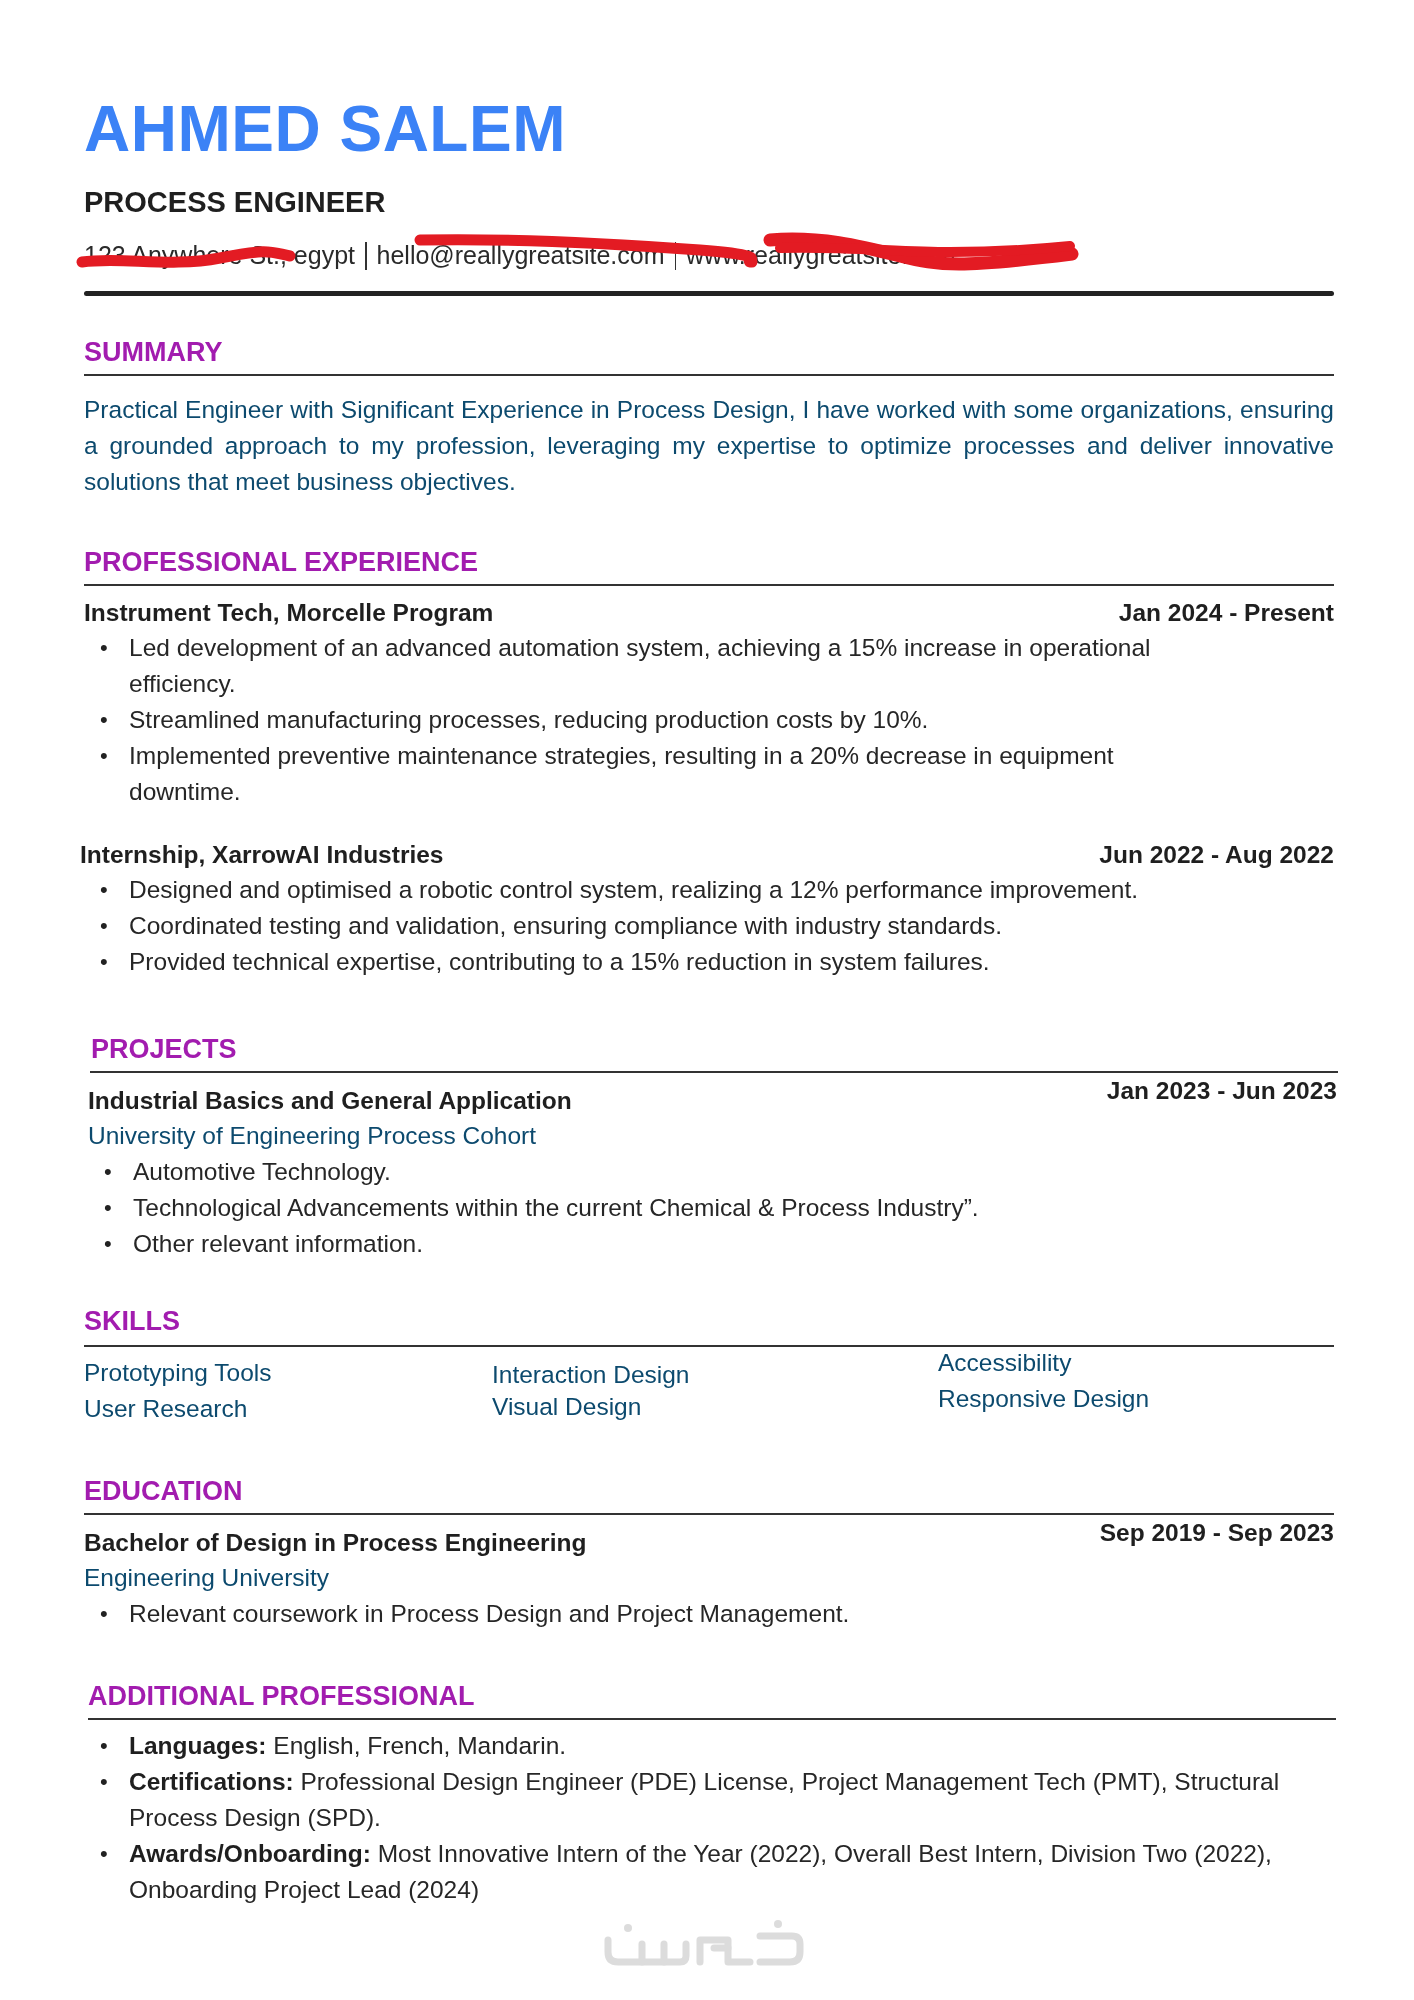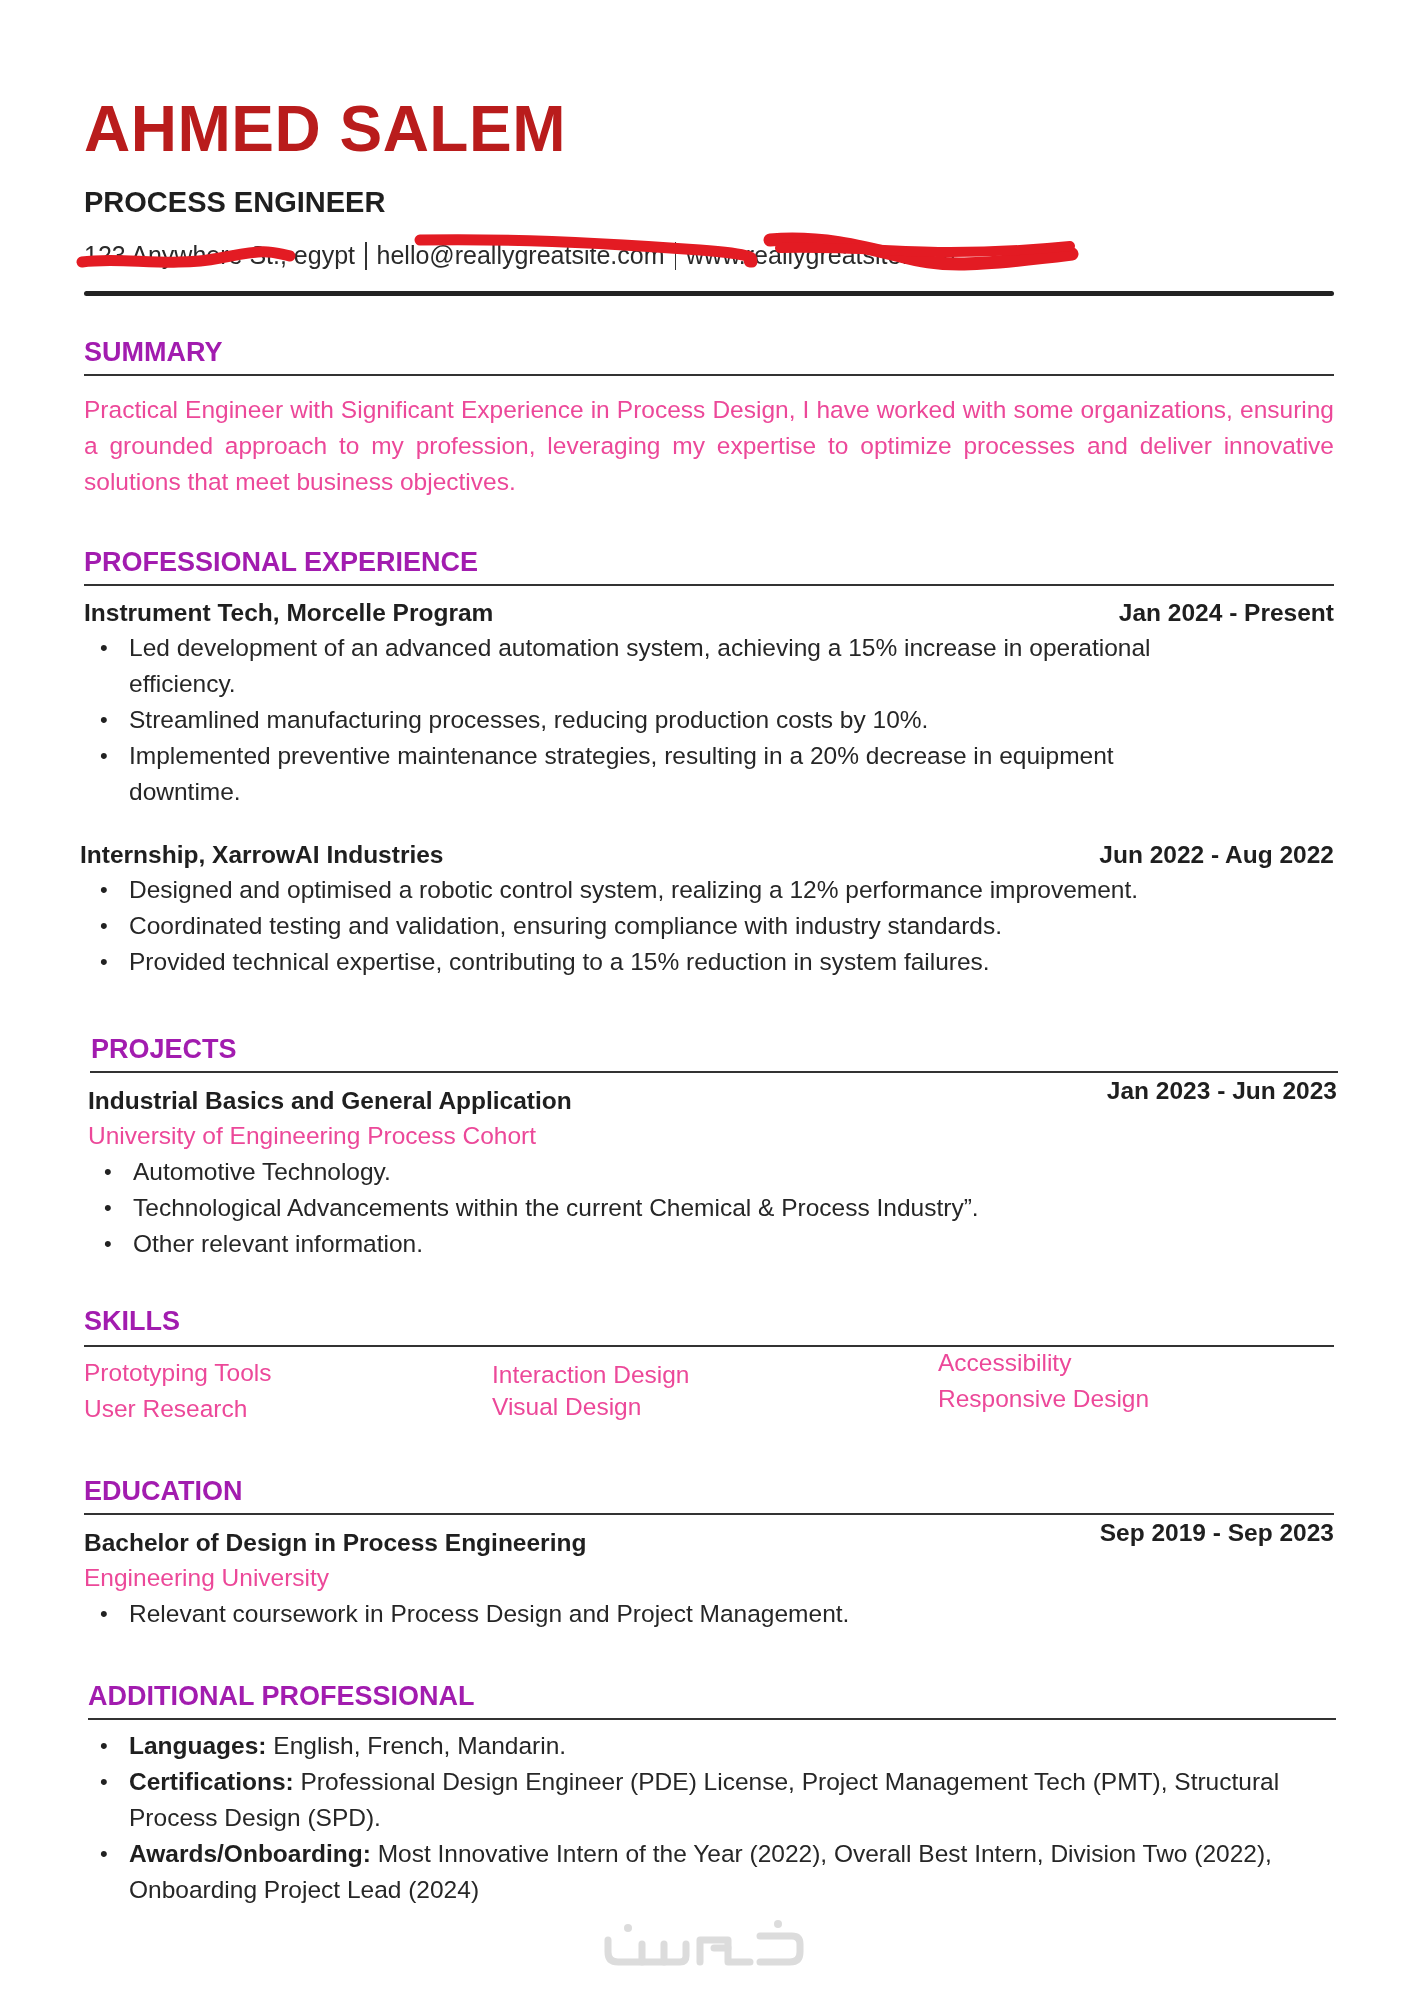--- a/index.html
+++ b/index.html
@@ -1,27 +1,27 @@
 <!DOCTYPE html>
 <html><head>
 <meta charset="utf-8">
 <style>
   html, body { margin: 0; padding: 0; background: #ffffff; }
   body { width: 1414px; height: 2000px; position: relative; overflow: hidden;
          font-family: "Liberation Sans", "DejaVu Sans", sans-serif; color: #222222; }
   .abs { position: absolute; white-space: nowrap; }
-  .name { left: 84px; top: 94px; font-size: 64px; font-weight: 700; color: #b91c1c; letter-spacing: 0.5px; line-height: 70px; }
+  .name { left: 84px; top: 94px; font-size: 64px; font-weight: 700; color: #3b82f6; letter-spacing: 0.5px; line-height: 70px; }
   .role { left: 84px; top: 180px; font-size: 29px; font-weight: 700; color: #1f1f1f; line-height: 44px; }
   .contact { left: 84px; top: 240px; font-size: 25px; color: #2a2a2a; line-height: 30px; }
   .contact .sep { display: inline-block; width: 1.5px; height: 28px; background: #333; vertical-align: -6px; margin: 0 10px; }
   .redact { position: absolute; left: 0; top: 0; width: 1414px; height: 320px; pointer-events: none; }
   .thick-rule { left: 84px; top: 291px; width: 1250px; height: 5px; background: #222; border-radius: 3px; }
   .sec-h { font-size: 27px; font-weight: 700; color: #a21caf; line-height: 30px; }
   .rule { height: 2px; background: #333; }
-  .body-txt { font-size: 24.5px; line-height: 36px; color: #ec4899; }
+  .body-txt { font-size: 24.5px; line-height: 36px; color: #0c4a6e; }
   .summary { left: 84px; top: 392px; width: 1250px; white-space: normal; text-align: justify; text-align-last: left; }
   .sub-h { font-size: 24.5px; font-weight: 700; color: #1f1f1f; line-height: 30px; }
   .date { text-align: right; }
   ul.bul { position: absolute; margin: 0; padding: 0; list-style: none; }
   ul.bul li { position: relative; padding-left: 45px; font-size: 24.5px; line-height: 36px; color: #262626; white-space: normal; }
   ul.bul li::before { content: "•"; position: absolute; left: 16px; top: 0; font-size: 22px; color: #222; }
   ul.bul li b { font-weight: 700; color: #1f1f1f; }
   .watermark { left: 600px; top: 1918px; width: 214px; height: 56px; }
 </style>
 </head>

